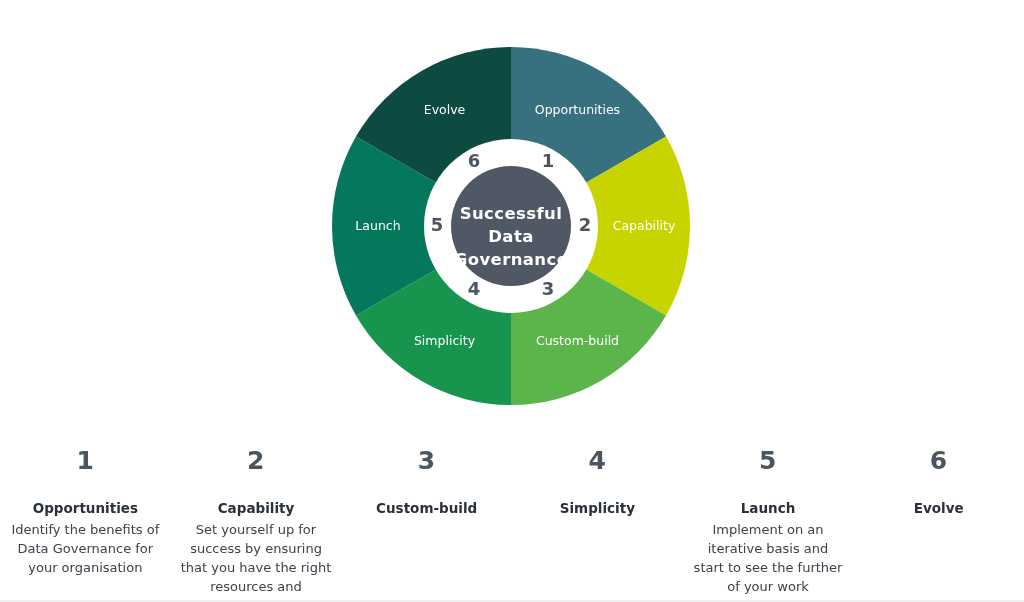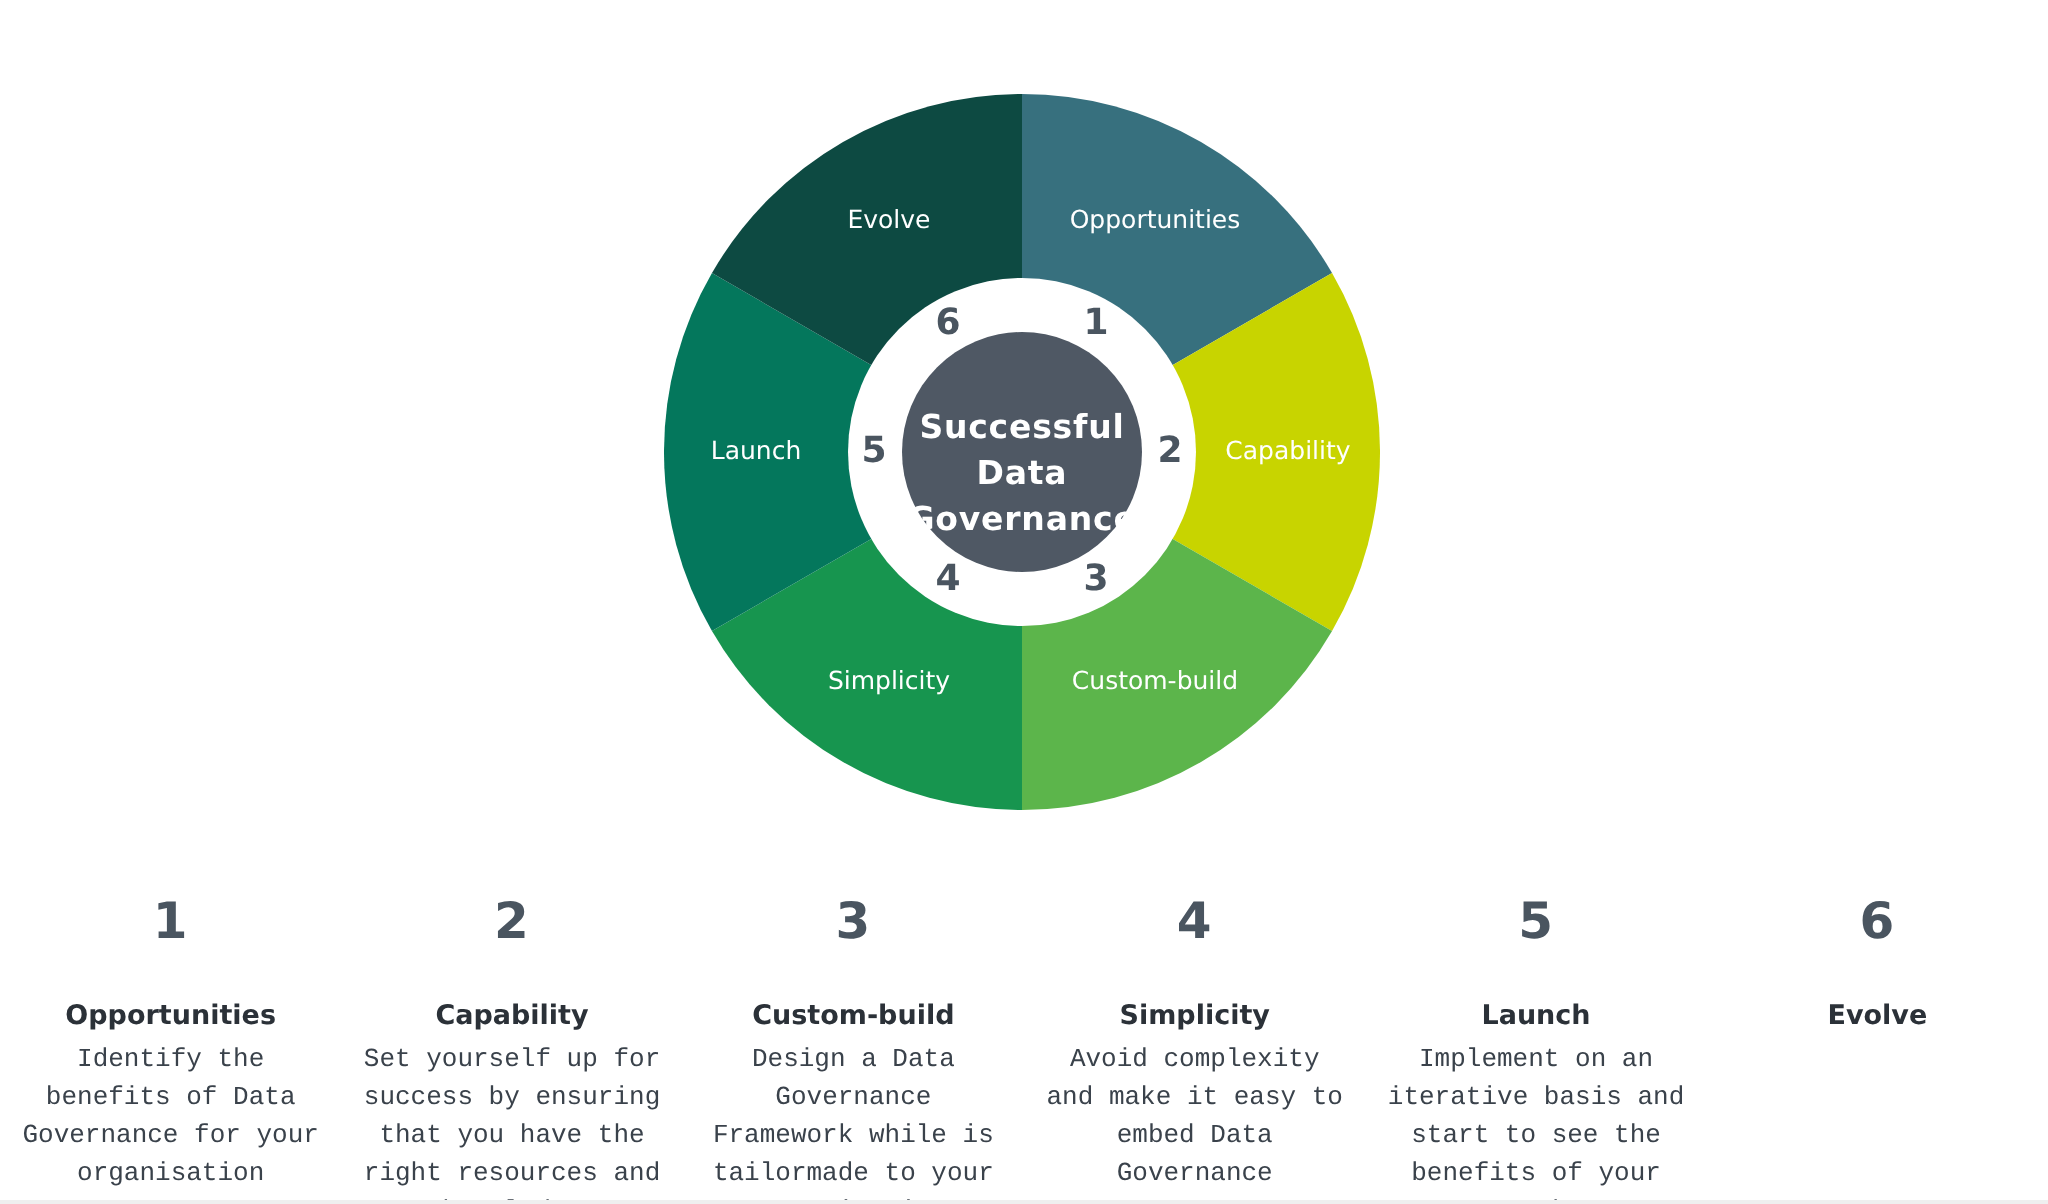--- a/index.html
+++ b/index.html
@@ -92,21 +92,20 @@
     font-size: 13.5px;
     font-weight: bold;
     color: #2b3138;
     margin-bottom: 4px;
     line-height: 1.35;
   }
   .col-body {
     font-size: 13px;
     color: #3a424b;
     line-height: 1.45;
-    font-family: Liberation Mono, monospace;
   }
   #bottom-rule {
     position: absolute;
     left: 0;
     top: 600px;
     width: 1024px;
     height: 2px;
     background: #efefef;
   }
 </style>
@@ -154,31 +153,29 @@
       <div class="col-body">Identify the benefits of Data Governance for your organisation</div>
     </div>
     <div class="col">
       <div class="col-number">2</div>
       <div class="col-title">Capability</div>
       <div class="col-body">Set yourself up for success by ensuring that you have the right resources and knowledge</div>
     </div>
     <div class="col">
       <div class="col-number">3</div>
       <div class="col-title">Custom-build</div>
-      <div class="col-body">Design a Data Governance Framework while is tailormade to your organisation</div>
     </div>
     <div class="col">
       <div class="col-number">4</div>
       <div class="col-title">Simplicity</div>
-      <div class="col-body">Avoid complexity and make it easy to embed Data Governance</div>
     </div>
     <div class="col">
       <div class="col-number">5</div>
       <div class="col-title">Launch</div>
-      <div class="col-body">Implement on an iterative basis and start to see the benefits of your work</div>
+      <div class="col-body">Implement on an iterative basis and start to see the further of your work</div>
     </div>
     <div class="col">
       <div class="col-number">6</div>
       <div class="col-title">Evolve</div>
     </div>
   </div>
 
   <div id="bottom-rule"></div>
 </div>
 

